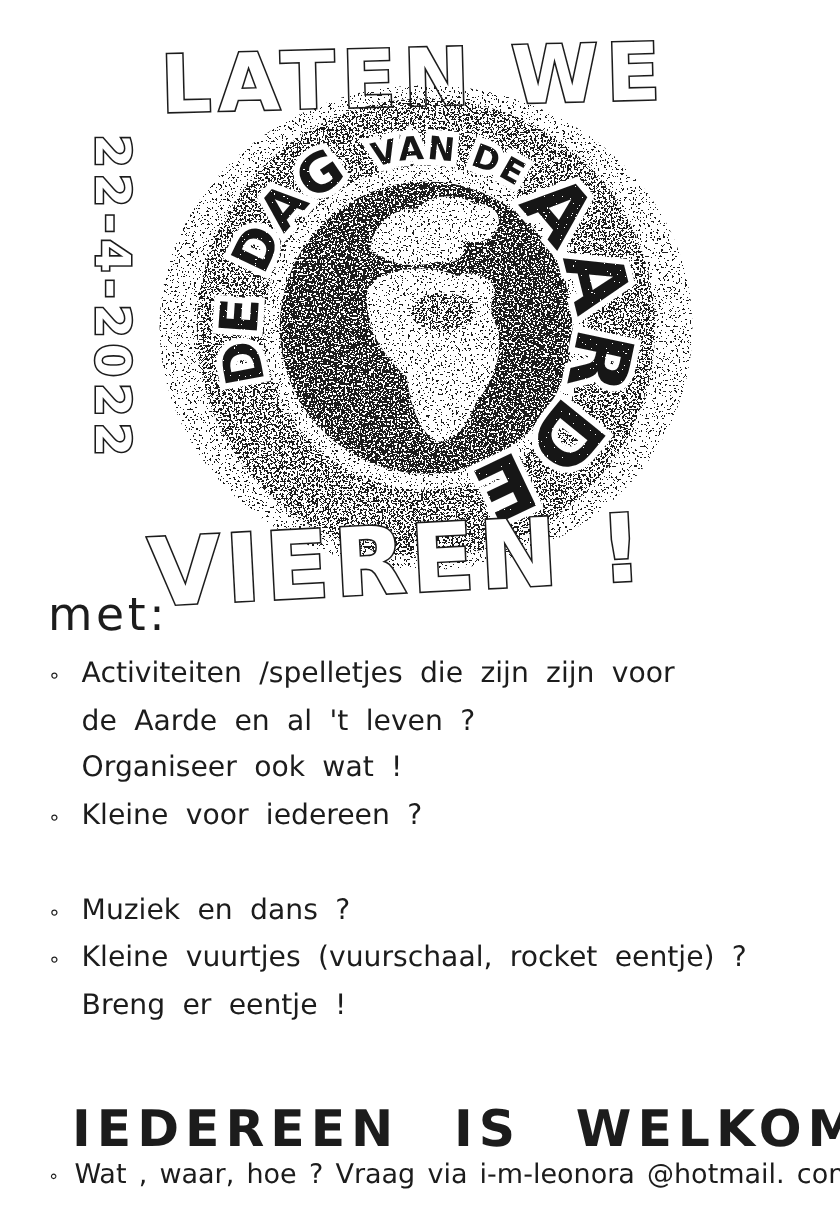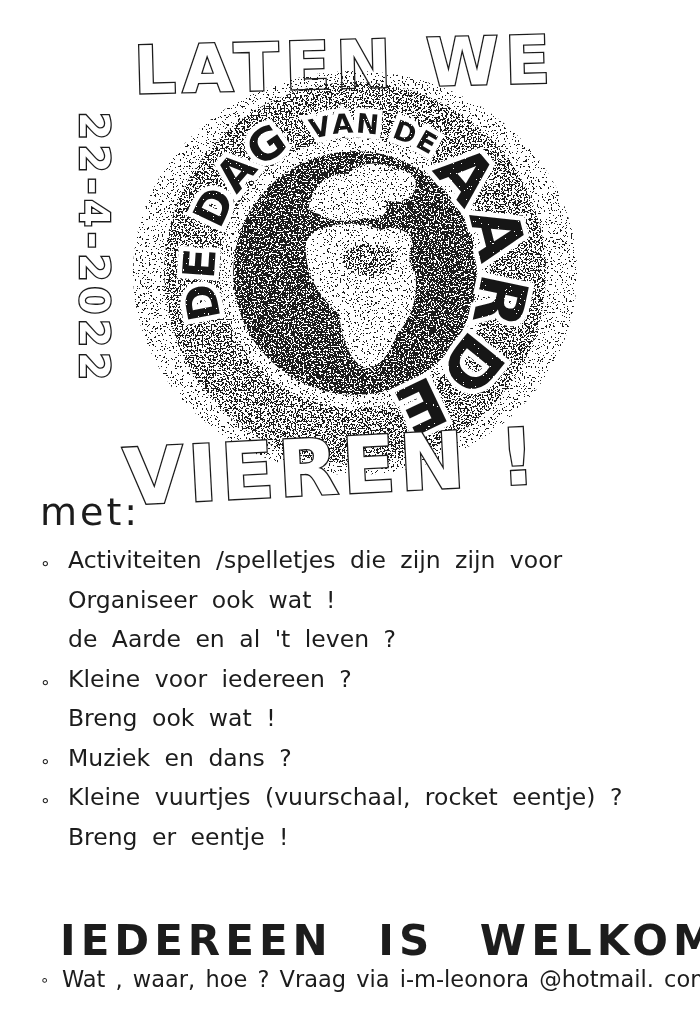--- a/index.html
+++ b/index.html
@@ -181,33 +181,32 @@
 
 <div id="met-label" class="abs">met:</div>
 
 <div id="activity-list" class="abs">
   <div class="list-line">
     <span class="bullet">∘</span>
     <span class="item-text">Activiteiten /spelletjes die zijn zijn voor</span>
   </div>
   <div class="list-line">
     <span class="bullet"></span>
+    <span class="item-text">de Aarde en al 't leven ?</span>
+  </div>
+  <div class="list-line">
+    <span class="bullet"></span>
     <span class="item-text">Organiseer ook wat !</span>
   </div>
   <div class="list-line">
-    <span class="bullet"></span>
-    <span class="item-text">de Aarde en al 't leven ?</span>
-  </div>
-  <div class="list-line">
     <span class="bullet">∘</span>
     <span class="item-text">Kleine voor iedereen ?</span>
   </div>
   <div class="list-line">
     <span class="bullet"></span>
-    <span class="item-text">Breng ook wat !</span>
   </div>
   <div class="list-line">
     <span class="bullet">∘</span>
     <span class="item-text">Muziek en dans ?</span>
   </div>
   <div class="list-line">
     <span class="bullet">∘</span>
     <span class="item-text">Kleine vuurtjes (vuurschaal, rocket eentje) ?</span>
   </div>
   <div class="list-line">

